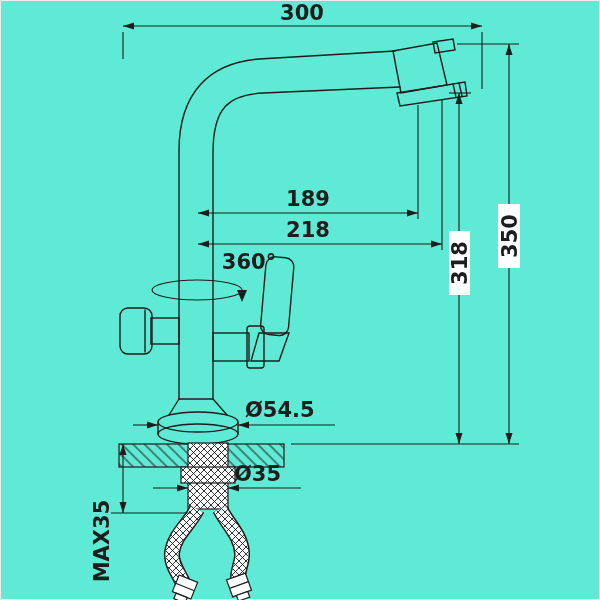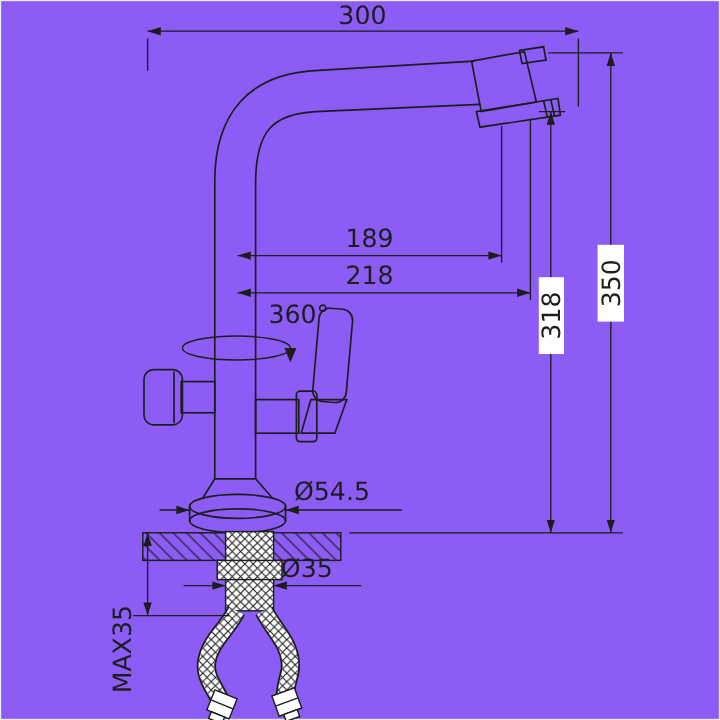--- a/index.html
+++ b/index.html
@@ -1,19 +1,20 @@
 <!DOCTYPE html>
 <html><head>
 <meta charset="utf-8">
 <style>
   html,body{margin:0;padding:0;background:#fff;}
   .canvas{
-    width:600px;height:600px;position:relative;background:#8b5cf6;
+    width:600px;height:600px;position:relative;background:#5eead4;
     border:1px solid #ececec;box-sizing:border-box;
     font-family:"DejaVu Sans","Liberation Sans",sans-serif;
+    font-weight:bold;
   }
   svg{display:block;}
   .dim-text{
     font-family:"DejaVu Sans","Liberation Sans",sans-serif;
     font-size:21px;fill:#1d1d1d;
   }
   .outline{stroke:#1d1d1d;stroke-width:1.4;fill:none;stroke-linecap:round;}
   .dimline{stroke:#1d1d1d;stroke-width:1.1;fill:none;}
 </style>
 </head>

